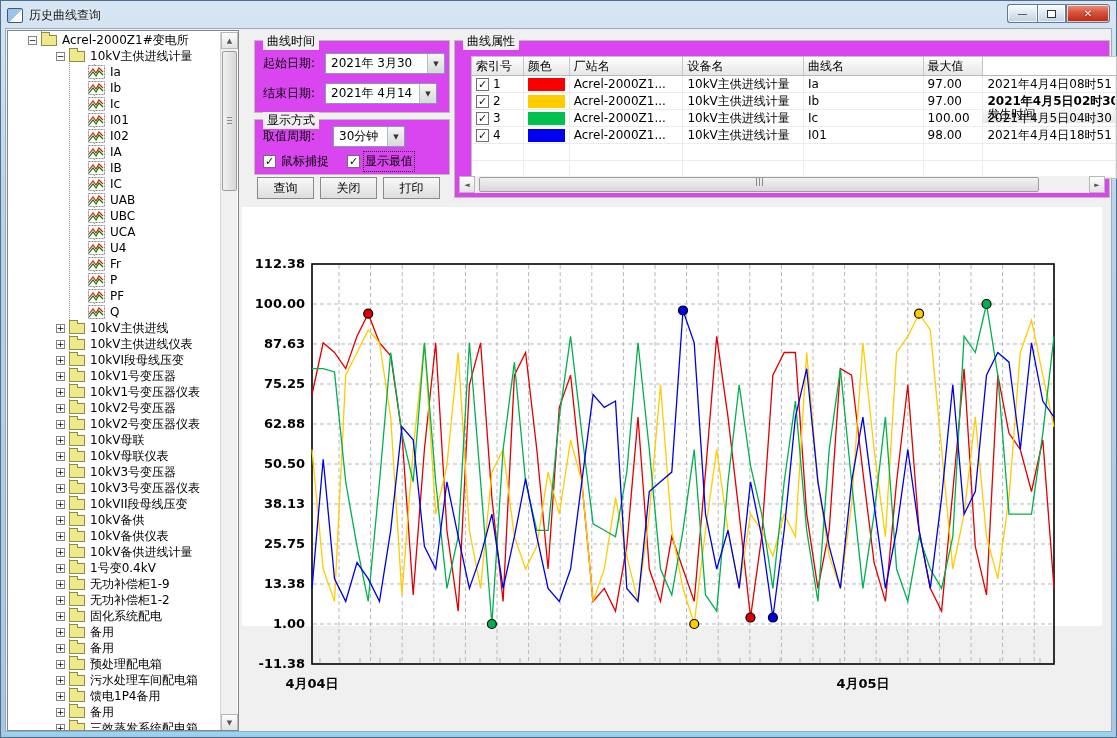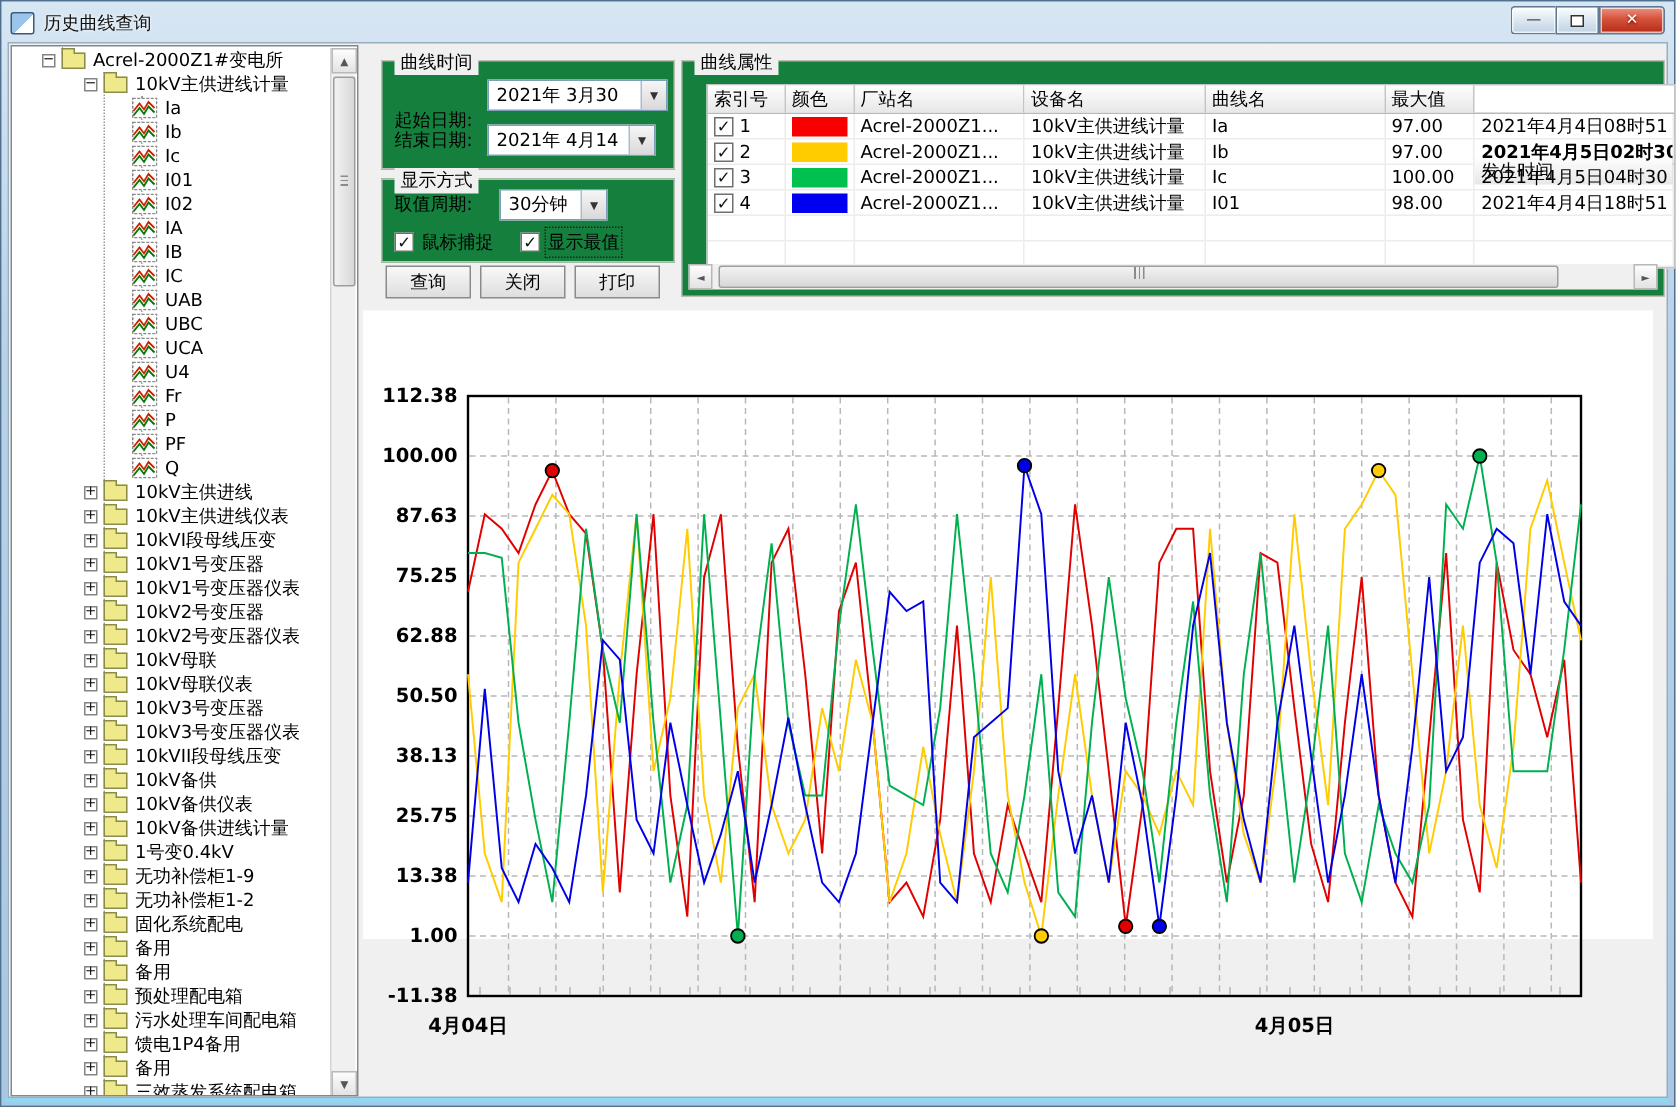--- a/index.html
+++ b/index.html
@@ -49,21 +49,21 @@
     background:#f0f0f0; border-left:1px solid #d5d5d5; }
   .sb-arrow { position:absolute; left:0; width:17px; height:17px;
     background:linear-gradient(#fdfdfd,#e3e3e3); border:1px solid #b8b8b8;
     display:flex; align-items:center; justify-content:center; font-size:7px; color:#555; }
   .sb-thumb { position:absolute; background:linear-gradient(90deg,#f2f2f2,#d8d8d8);
     border:1px solid #9d9d9d; border-radius:2px; }
   .sb-thumb .grip { position:absolute; left:4px; right:4px; top:50%; height:7px;
     margin-top:-4px;
     background:repeating-linear-gradient(#8b8b8b 0 1px,transparent 1px 3px); }
   
-  .groupbox { position:absolute; border:1px solid #bdbdb3; background:#15803d; }
+  .groupbox { position:absolute; border:1px solid #bdbdb3; background:#d946ef; }
   .groupbox > .legend { position:absolute; top:-8px; left:8px; background:#f0f0f0;
     padding:0 4px; font-size:12px; }
   .fieldrow { position:absolute; display:flex; align-items:center; font-size:12px; }
   .combo { display:flex; align-items:center; background:#fff;
     border:1px solid #7f9db9; height:21px; }
   .combo .ctxt { flex:1; padding:0 5px; font-size:12px; white-space:nowrap; }
   .combo .cbtn { width:17px; height:100%; border-left:1px solid #a8bdd0;
     background:linear-gradient(#f6f6f6,#d9d9d9); display:flex; align-items:center;
     justify-content:center; font-size:7px; color:#333; }
   .cb { width:13px; height:13px; background:#fff; border:1px solid #6f6f6f;
@@ -385,21 +385,21 @@
         <div class="sb-arrow" style="top:0">▲</div>
         <div class="sb-thumb" style="left:1px;width:15px;top:19px;height:140px">
             <span class="grip"></span>
           </div>
         <div class="sb-arrow" style="bottom:0;top:auto">▼</div>
       </div>
     </div>
 
     <div class="groupbox" style="left:248px;top:11px;width:196px;height:73px">
       <span class="legend">曲线时间</span>
-      <div class="fieldrow" style="left:8px;top:31px">
+      <div class="fieldrow" style="left:8px;top:14px">
         <span>起始日期:</span>
       </div>
       <div class="combo" style="position:absolute;left:70px;top:12px;width:120px">
         <span class="ctxt">2021年 3月30</span>
         <span class="cbtn">▼</span>
       </div>
       <div class="fieldrow" style="left:8px;top:44px">
         <span>结束日期:</span>
       </div>
       <div class="combo" style="position:absolute;left:70px;top:42px;width:112px">

